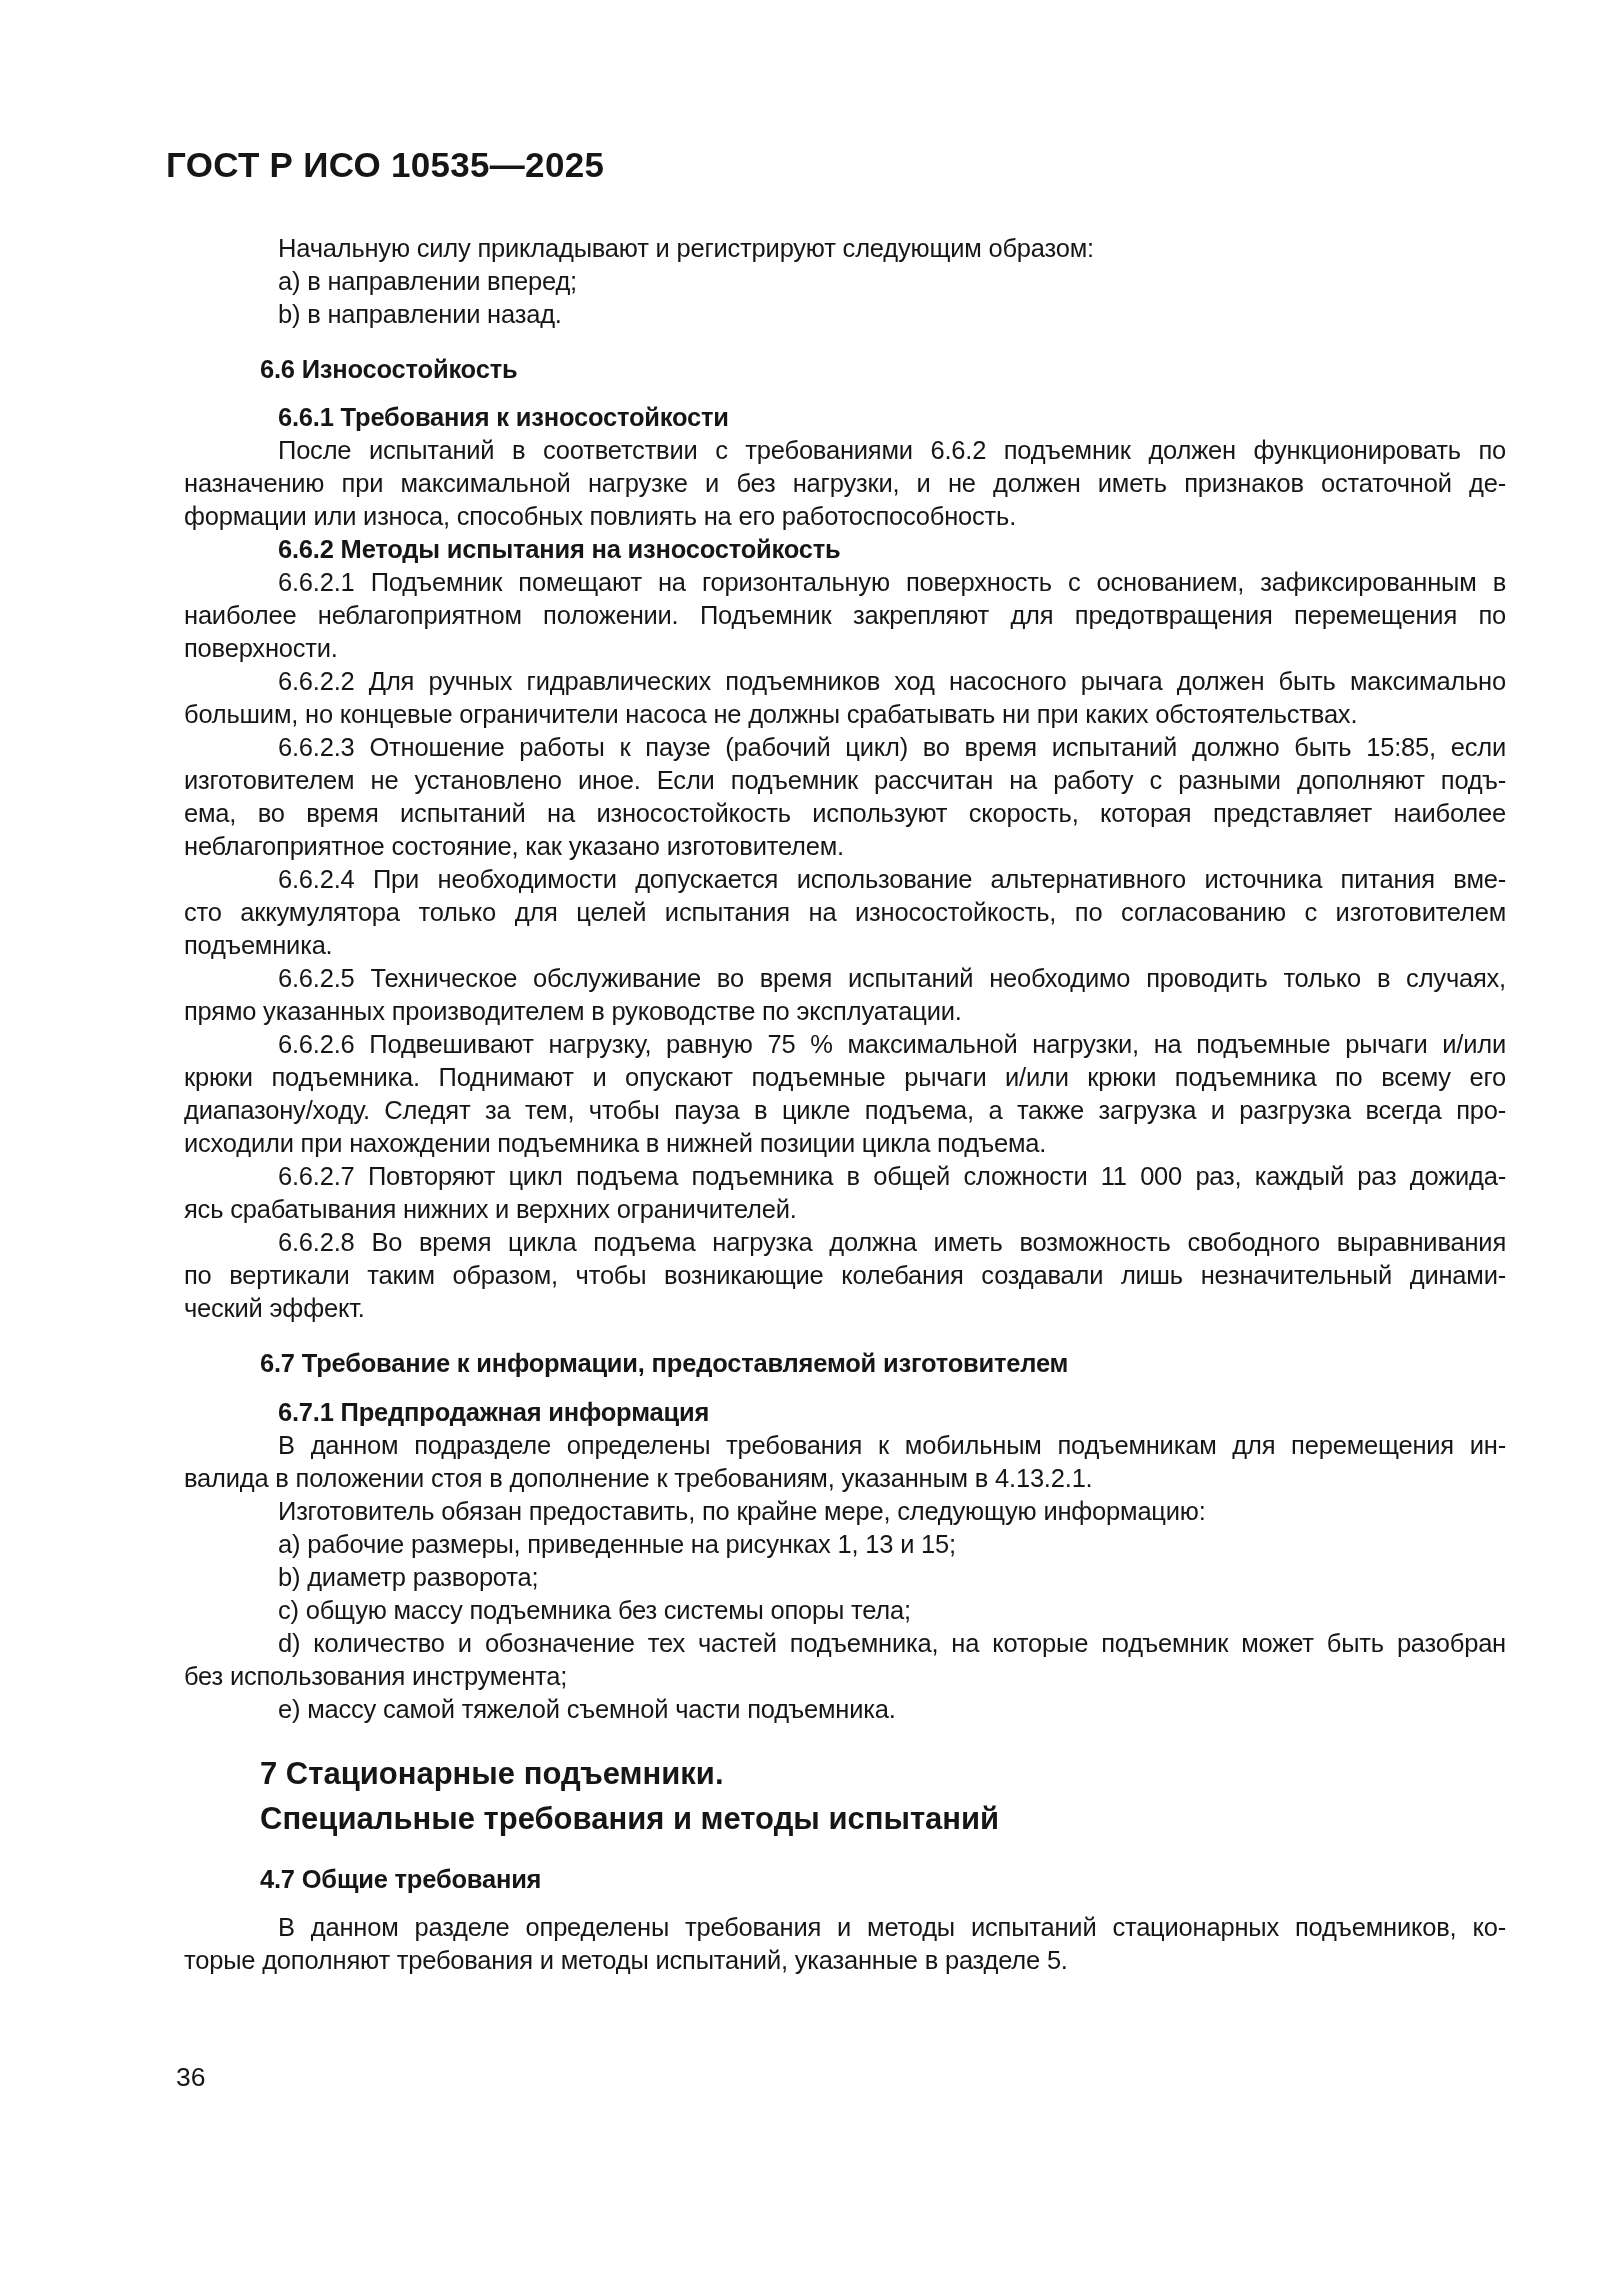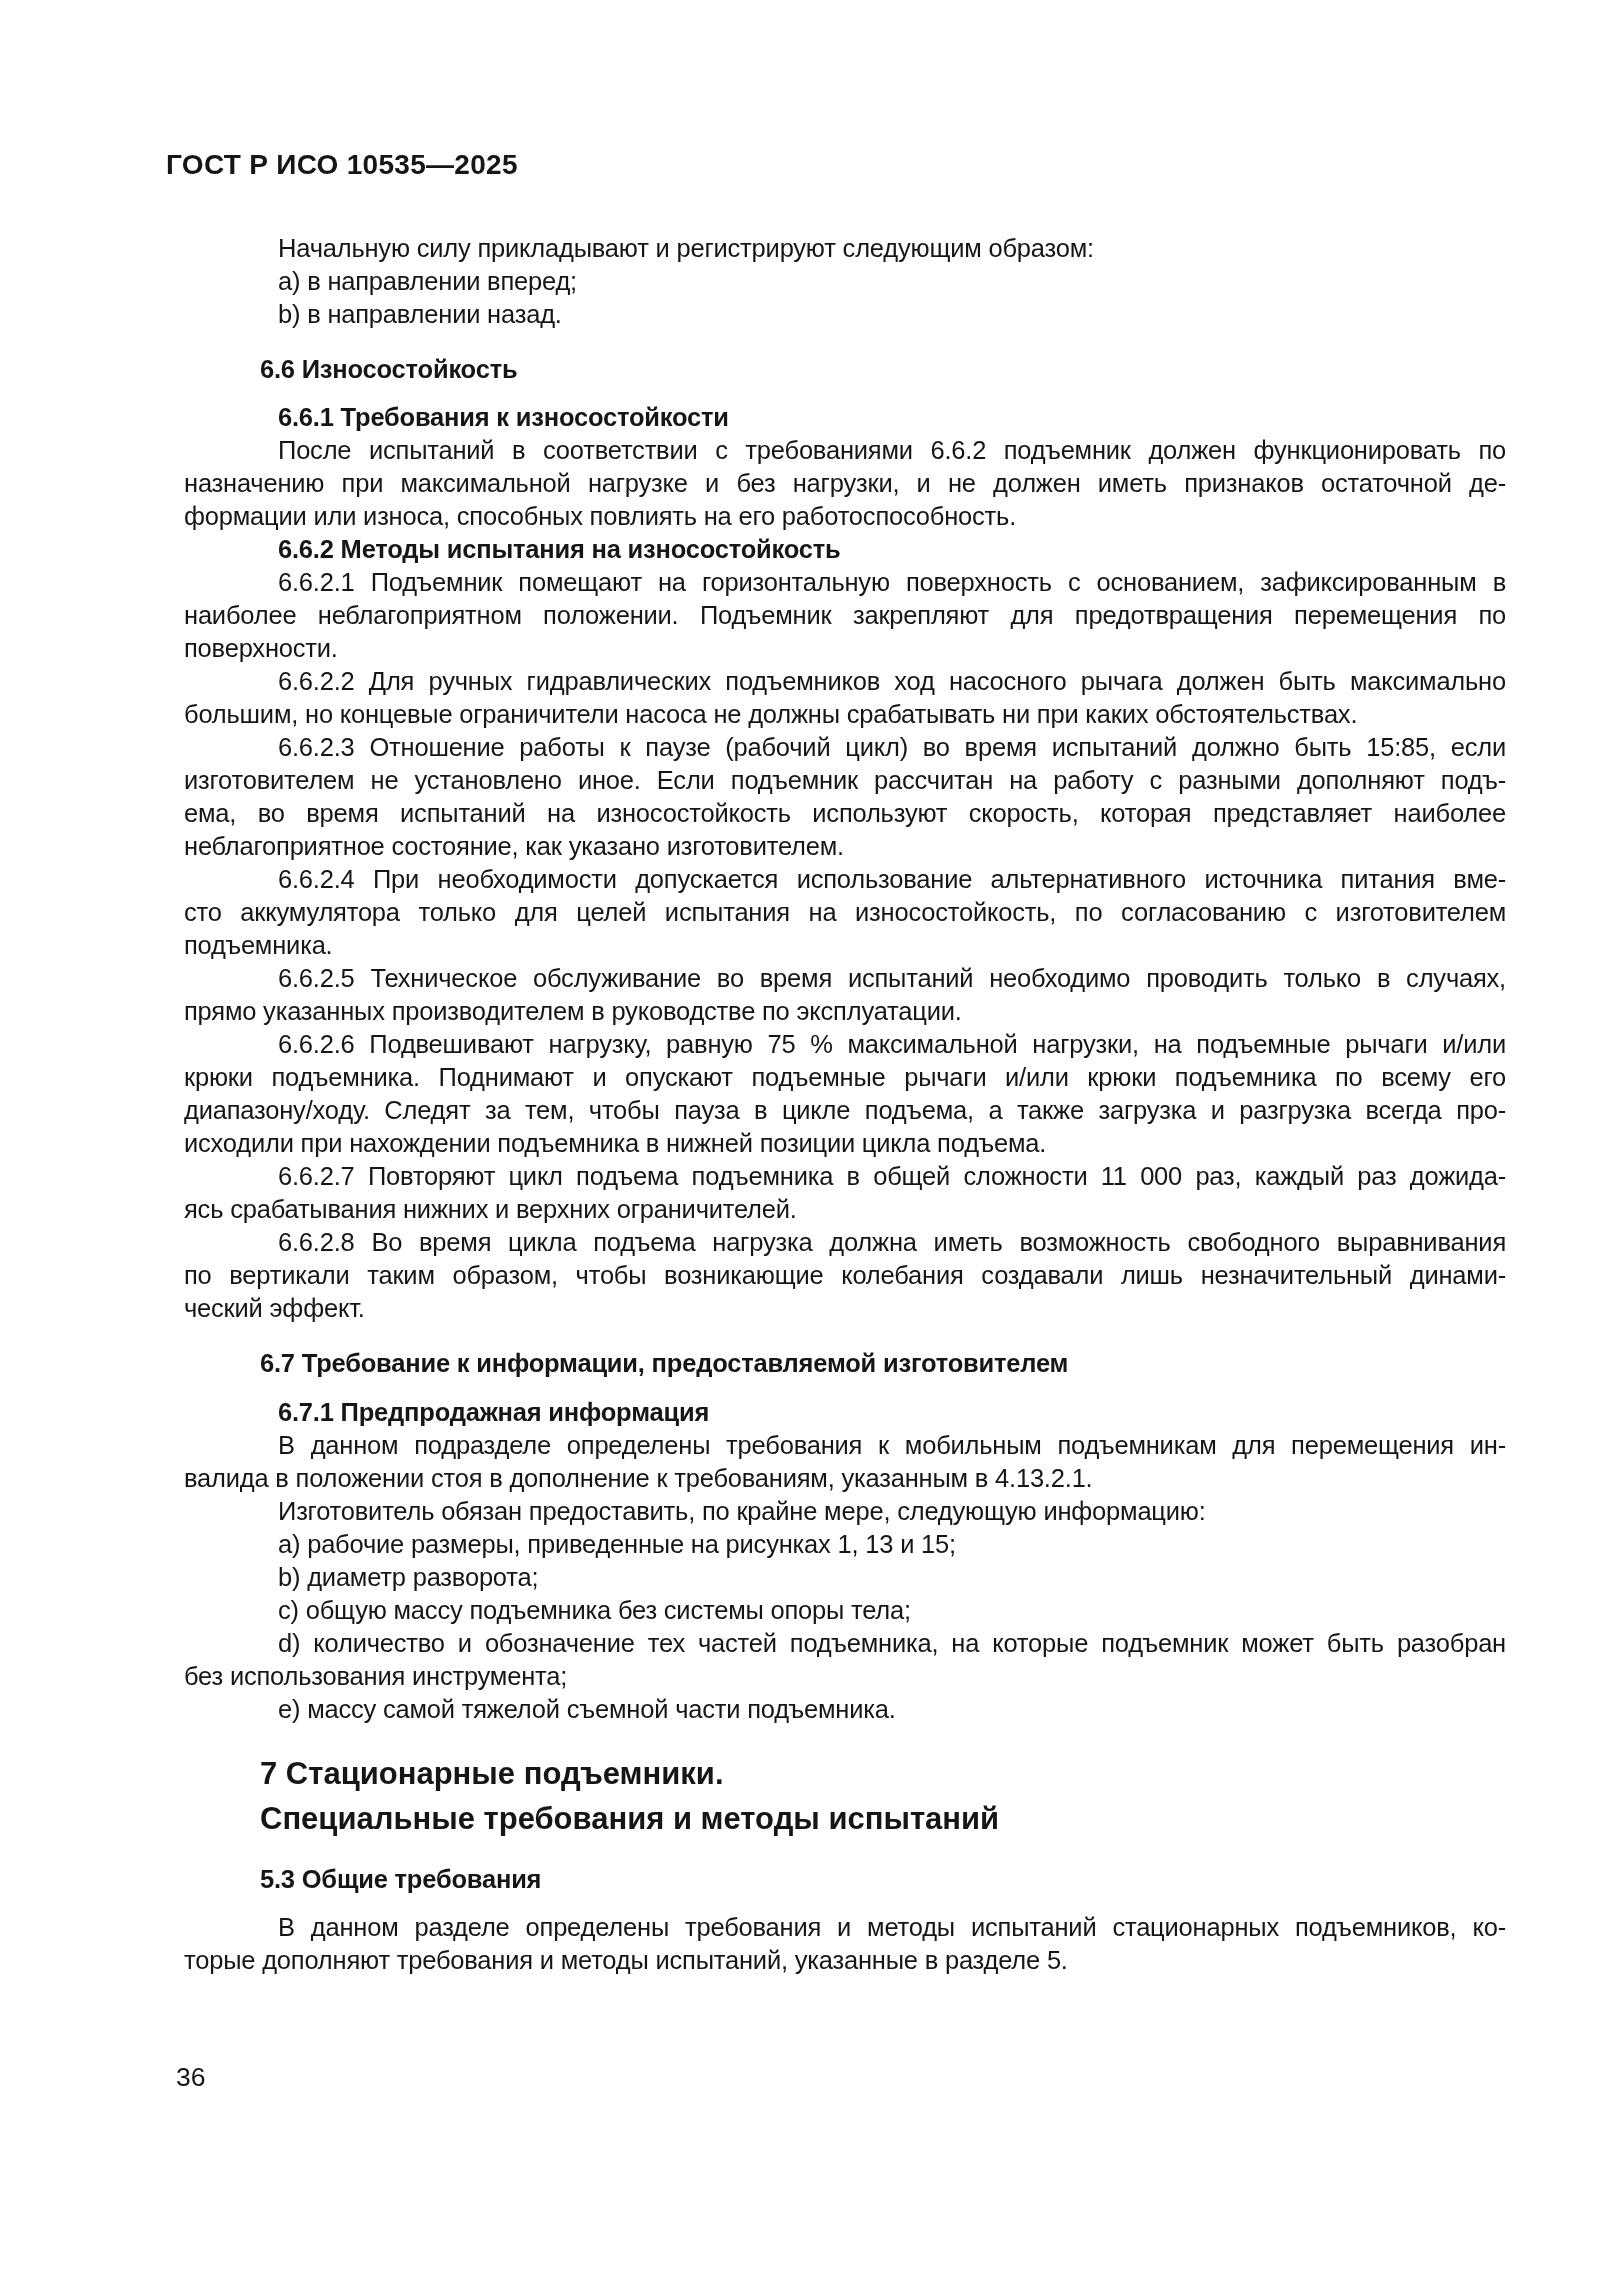--- a/index.html
+++ b/index.html
@@ -13,21 +13,21 @@
     overflow: hidden;
   }
   .page {
     position: absolute;
     inset: 0;
     padding: 147px 115px 0 166px;
     background: #ffffff;
   }
   .doc-header {
     font-weight: 700;
-    font-size: 28px;
+    font-size: 35px;
     line-height: 35px;
     letter-spacing: 0.3px;
     margin-bottom: 50px;
   }
   .block { font-size: 25.5px; letter-spacing: -0.2px; margin-left: 18px; }
   .line { line-height: 33px; }
   .line.first { text-indent: 94px; }
   .line.j { text-align: justify; text-align-last: justify; }
   .section {
     font-weight: 700;
@@ -139,21 +139,21 @@
         <div class="line first j">d) количество и обозначение тех частей подъемника, на которые подъемник может быть разобран</div>
         <div class="line">без использования инструмента;</div>
       </div>
       <div class="block item">
         <div class="line first">e) массу самой тяжелой съемной части подъемника.</div>
       </div>
       <div class="block chapter">
         <div class="line">7 Стационарные подъемники.</div>
         <div class="line">Специальные требования и методы испытаний</div>
       </div>
-      <div class="block section">5.3 Общие требования</div>
+      <div class="block section">4.7 Общие требования</div>
       <div class="block para">
         <div class="line first j">В данном разделе определены требования и методы испытаний стационарных подъемников, ко-</div>
         <div class="line">торые дополняют требования и методы испытаний, указанные в разделе 5.</div>
       </div>
     </div>
 
   <div class="page-number">36</div>
 </div>
 
 

